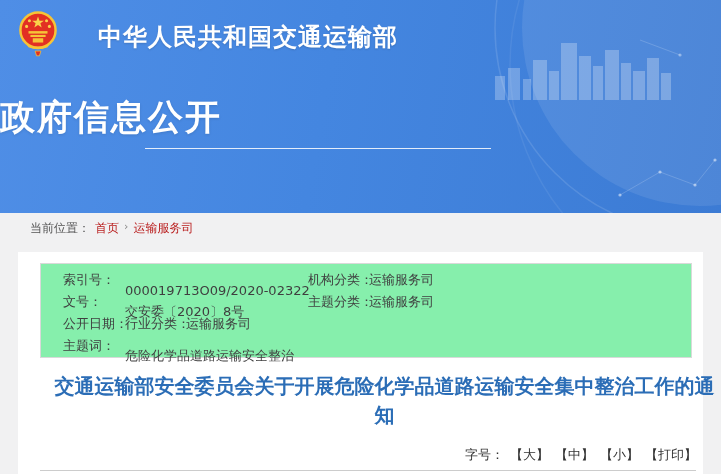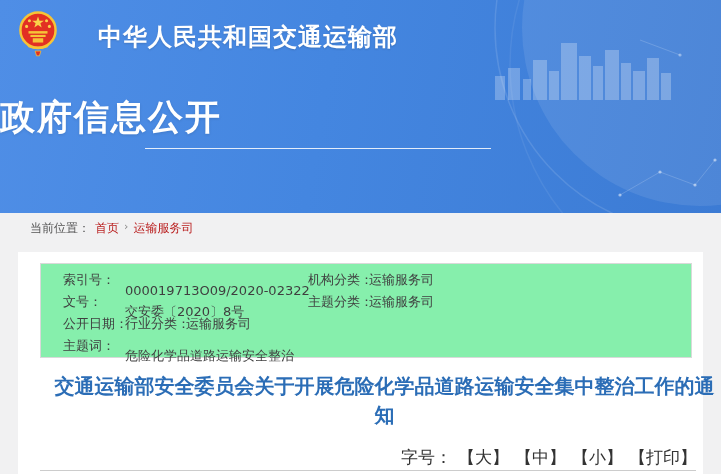--- a/index.html
+++ b/index.html
@@ -34,21 +34,21 @@
   .mrow { display:flex; align-items:center; height:22px; padding-left:22px;
     font-size:13px; color:#3f3f3f; white-space:nowrap; }
   .mrow .ll { width:62px; }
   .mrow .lv { width:183px;margin-top:20px; }
   .mrow .rl { width:61px; }
   .mrow .rv { flex:1; }
 
   .doc-title { position:absolute; left:11px; top:120px; width:663px; text-align:center;
     color:#2b6db6; font-size:20px; font-weight:bold; line-height:29px;margin-left:24px; }
 
-  .toolbar { position:absolute; top:194px; right:6px; font-size:17px; color:#333;
+  .toolbar { position:absolute; top:194px; right:6px; font-size:13px; color:#333;
     display:flex; align-items:center; gap:6px; white-space:nowrap; }
   .toolbar .btn { cursor:pointer; color:#333; }
   .divider { position:absolute; top:218px; left:22px; width:656px; height:1px; background:#cccccc; }
 </style>
 </head>
 <body>
 
 <div class="banner">
   <svg class="banner-deco" width="721" height="213" viewBox="0 0 721 213">
     <circle cx="700" cy="28" r="205" fill="none" stroke="rgba(255,255,255,0.12)" stroke-width="1.5"></circle>

